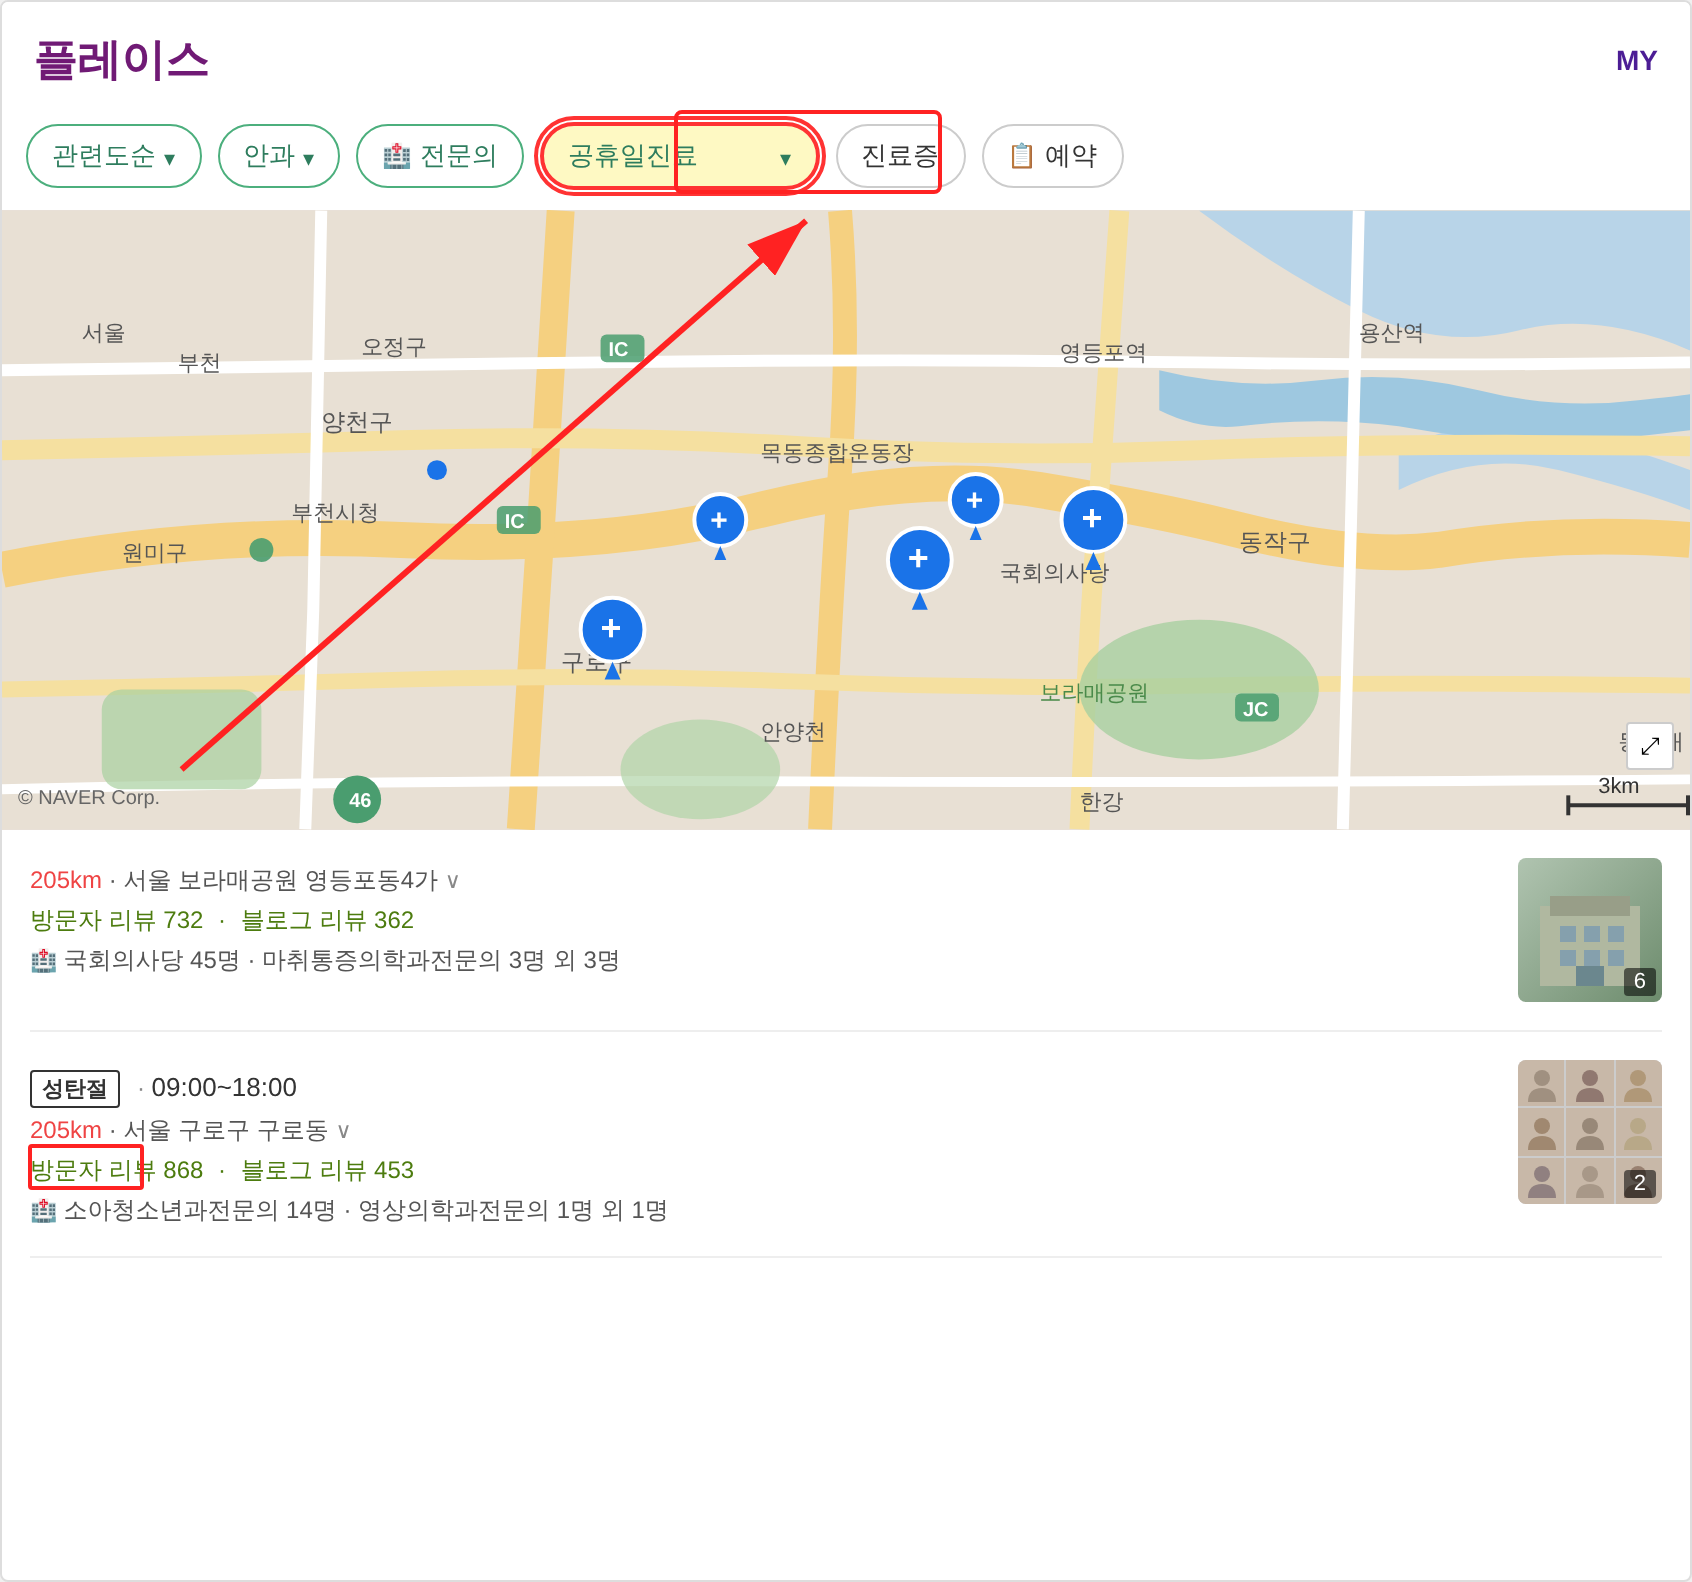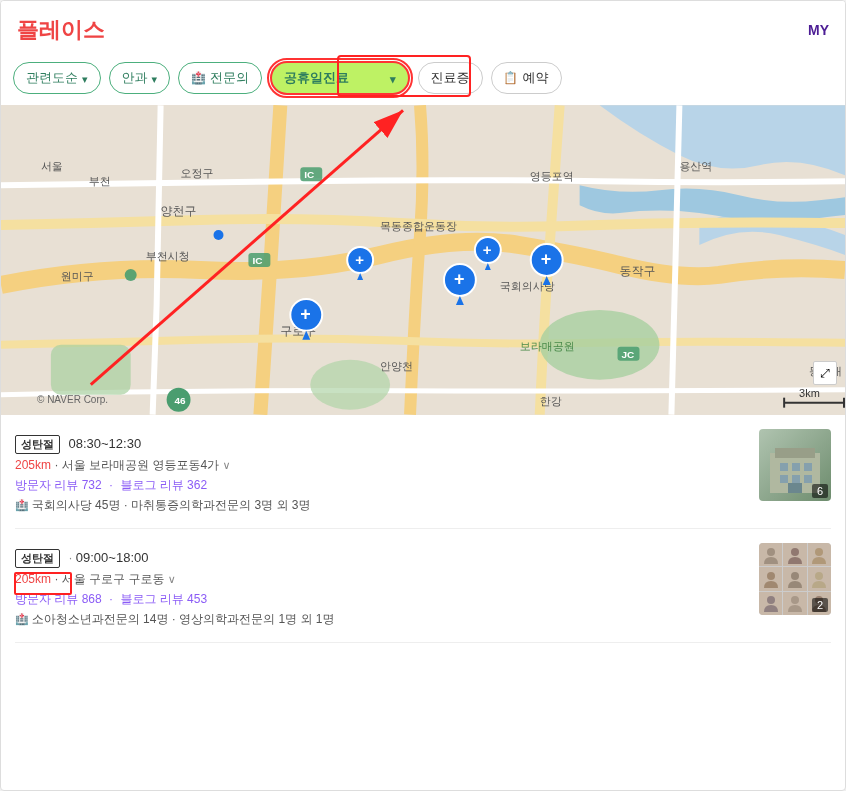--- a/index.html
+++ b/index.html
@@ -24,21 +24,21 @@
     .header {
       display: flex;
       justify-content: space-between;
       align-items: center;
       padding: 14px 16px 10px 16px;
       background: #fff;
     }
     .header-title {
       font-size: 22px;
       font-weight: bold;
-      color: #ef4444;
+      color: #701a75;
     }
     .header-my {
       font-size: 14px;
       color: #4c1d95;
       font-weight: bold;
       cursor: pointer;
     }
     
     .filter-bar {
       display: flex;
@@ -56,24 +56,24 @@
       border-radius: 20px;
       border: 1.5px solid #4CAF7D;
       background: #fff;
       font-size: 13px;
       color: #2e7d5e;
       cursor: pointer;
       white-space: nowrap;
       font-family: inherit;
     }
     .filter-btn-active {
-      background: #bef264;
+      background: #fef9c3;
       border: 2.5px solid #ff3333;
       color: #2e7d5e;
-      font-weight: bold;
+      font-weight: normal;
       outline: 2px solid #ff3333;
       outline-offset: 1px;
       gap: 41px;
     }
     .filter-btn-plain {
       border-color: #ccc;
       color: #333;
     }
     
     .map-area {
@@ -96,21 +96,20 @@
       width: 100%;
       height: 100%;
       pointer-events: none;
     }
     .map-copyright {
       position: absolute;
       bottom: 10px;
       left: 8px;
       font-size: 10px;
       color: #666;
-      margin-left: 28px;
     }
     .map-expand {
       position: absolute;
       bottom: 30px;
       right: 8px;
       width: 24px;
       height: 24px;
       background: #fff;
       border: 1px solid #ccc;
       border-radius: 2px;
@@ -188,21 +187,21 @@
       font-size: 12px;
       color: #555;
       margin-top: 3px;
     }
     .listing-distance .bold {
       font-weight: normal;
       color: #ef4444;
     }
     .listing-reviews {
       font-size: 12px;
-      color: #8b5cf6;
+      color: #4d7c0f;
       margin-top: 3px;
     }
     .listing-specialties {
       font-size: 12px;
       color: #555;
       margin-top: 3px;
       display: flex;
       align-items: center;
       gap: 3px;
     }
@@ -445,24 +444,20 @@
     </svg>
   </div>
 
   <div class="red-box-filter"></div>
 
 
   <div class="listings">
 
     <div class="listing-item">
       <div class="listing-content">
-        <div style="margin-top:5px;">
-          <span class="listing-holiday-badge">성탄절</span>
-          <span class="listing-hours">08:30~12:30</span>
-        </div>
         <div class="listing-distance">
           <span class="bold">205km</span>
           <span> · </span>
           <span>서울 보라매공원 영등포동4가</span>
           <span class="address-chevron"> ∨</span>
         </div>
         <div class="listing-reviews">
       <span>방문자 리뷰 732</span>
       <span style="margin:0 4px">·</span>
       <span>블로그 리뷰 362</span>

